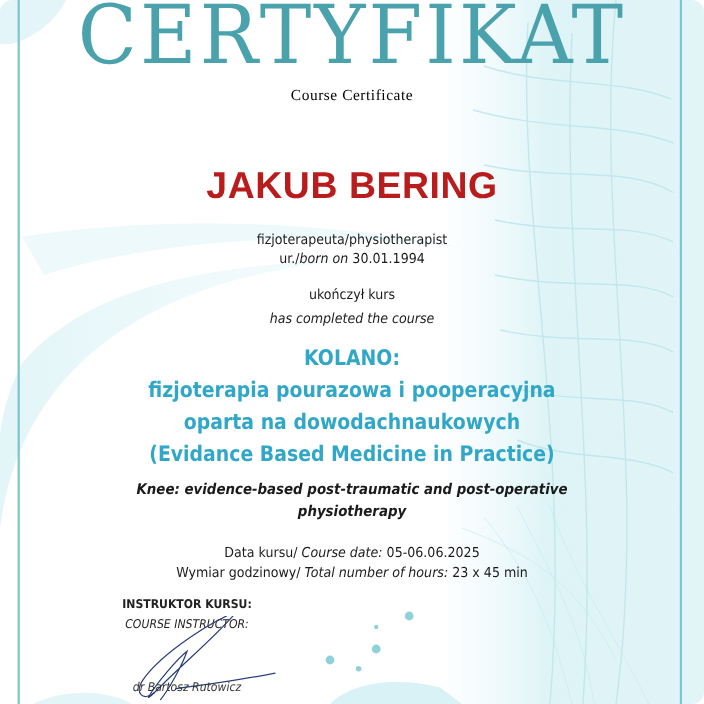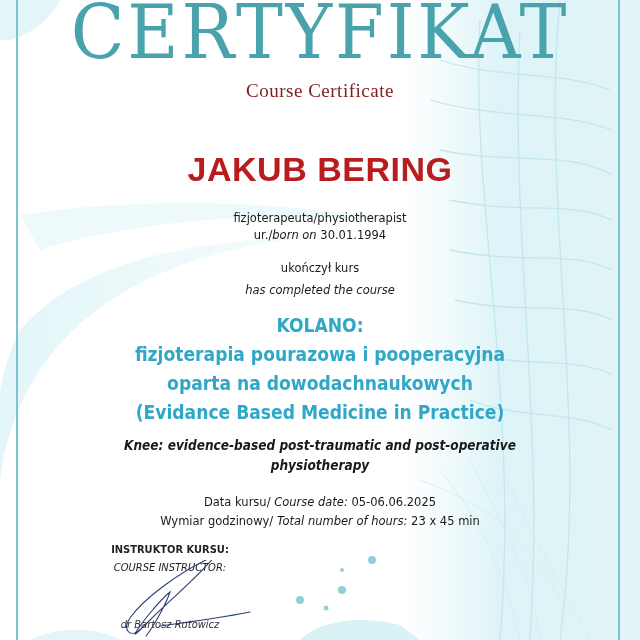--- a/index.html
+++ b/index.html
@@ -11,20 +11,21 @@
       background: #ffffff;
     }
     .page {
       position: relative;
       width: 640px;
       height: 640px;
       background: #ffffff;
       overflow: hidden;
       font-family: "DejaVu Sans", sans-serif;
       color: #1a1a1a;
+      border-radius: 11px;
     }
     
     .bg-layer { position: absolute; inset: 0; pointer-events: none; }
     .border-line {
       position: absolute;
       top: 0; bottom: 0;
       width: 1.5px;
       background: #7cc4cf;
     }
     .border-left { left: 16px; }
@@ -42,22 +43,22 @@
       font-size: 74px;
       letter-spacing: 3px;
       color: #4aa2ac;
       font-weight: normal;
       transform: scaleX(0.95);
       line-height: 1.1;
     }
     .subtitle {
       top: 80px;
       font-family: "Liberation Serif", "DejaVu Serif", serif;
-      font-size: 19px;
-      color: #7f1d1d;
+      font-size: 14px;
+      color: #000000;
       letter-spacing: 0.5px;
     }
     .cert-no {
       top: 104px;
       font-family: "DejaVu Sans", sans-serif;
       font-size: 14px;
       color: #111;
     }
     .name {
       top: 150px;

